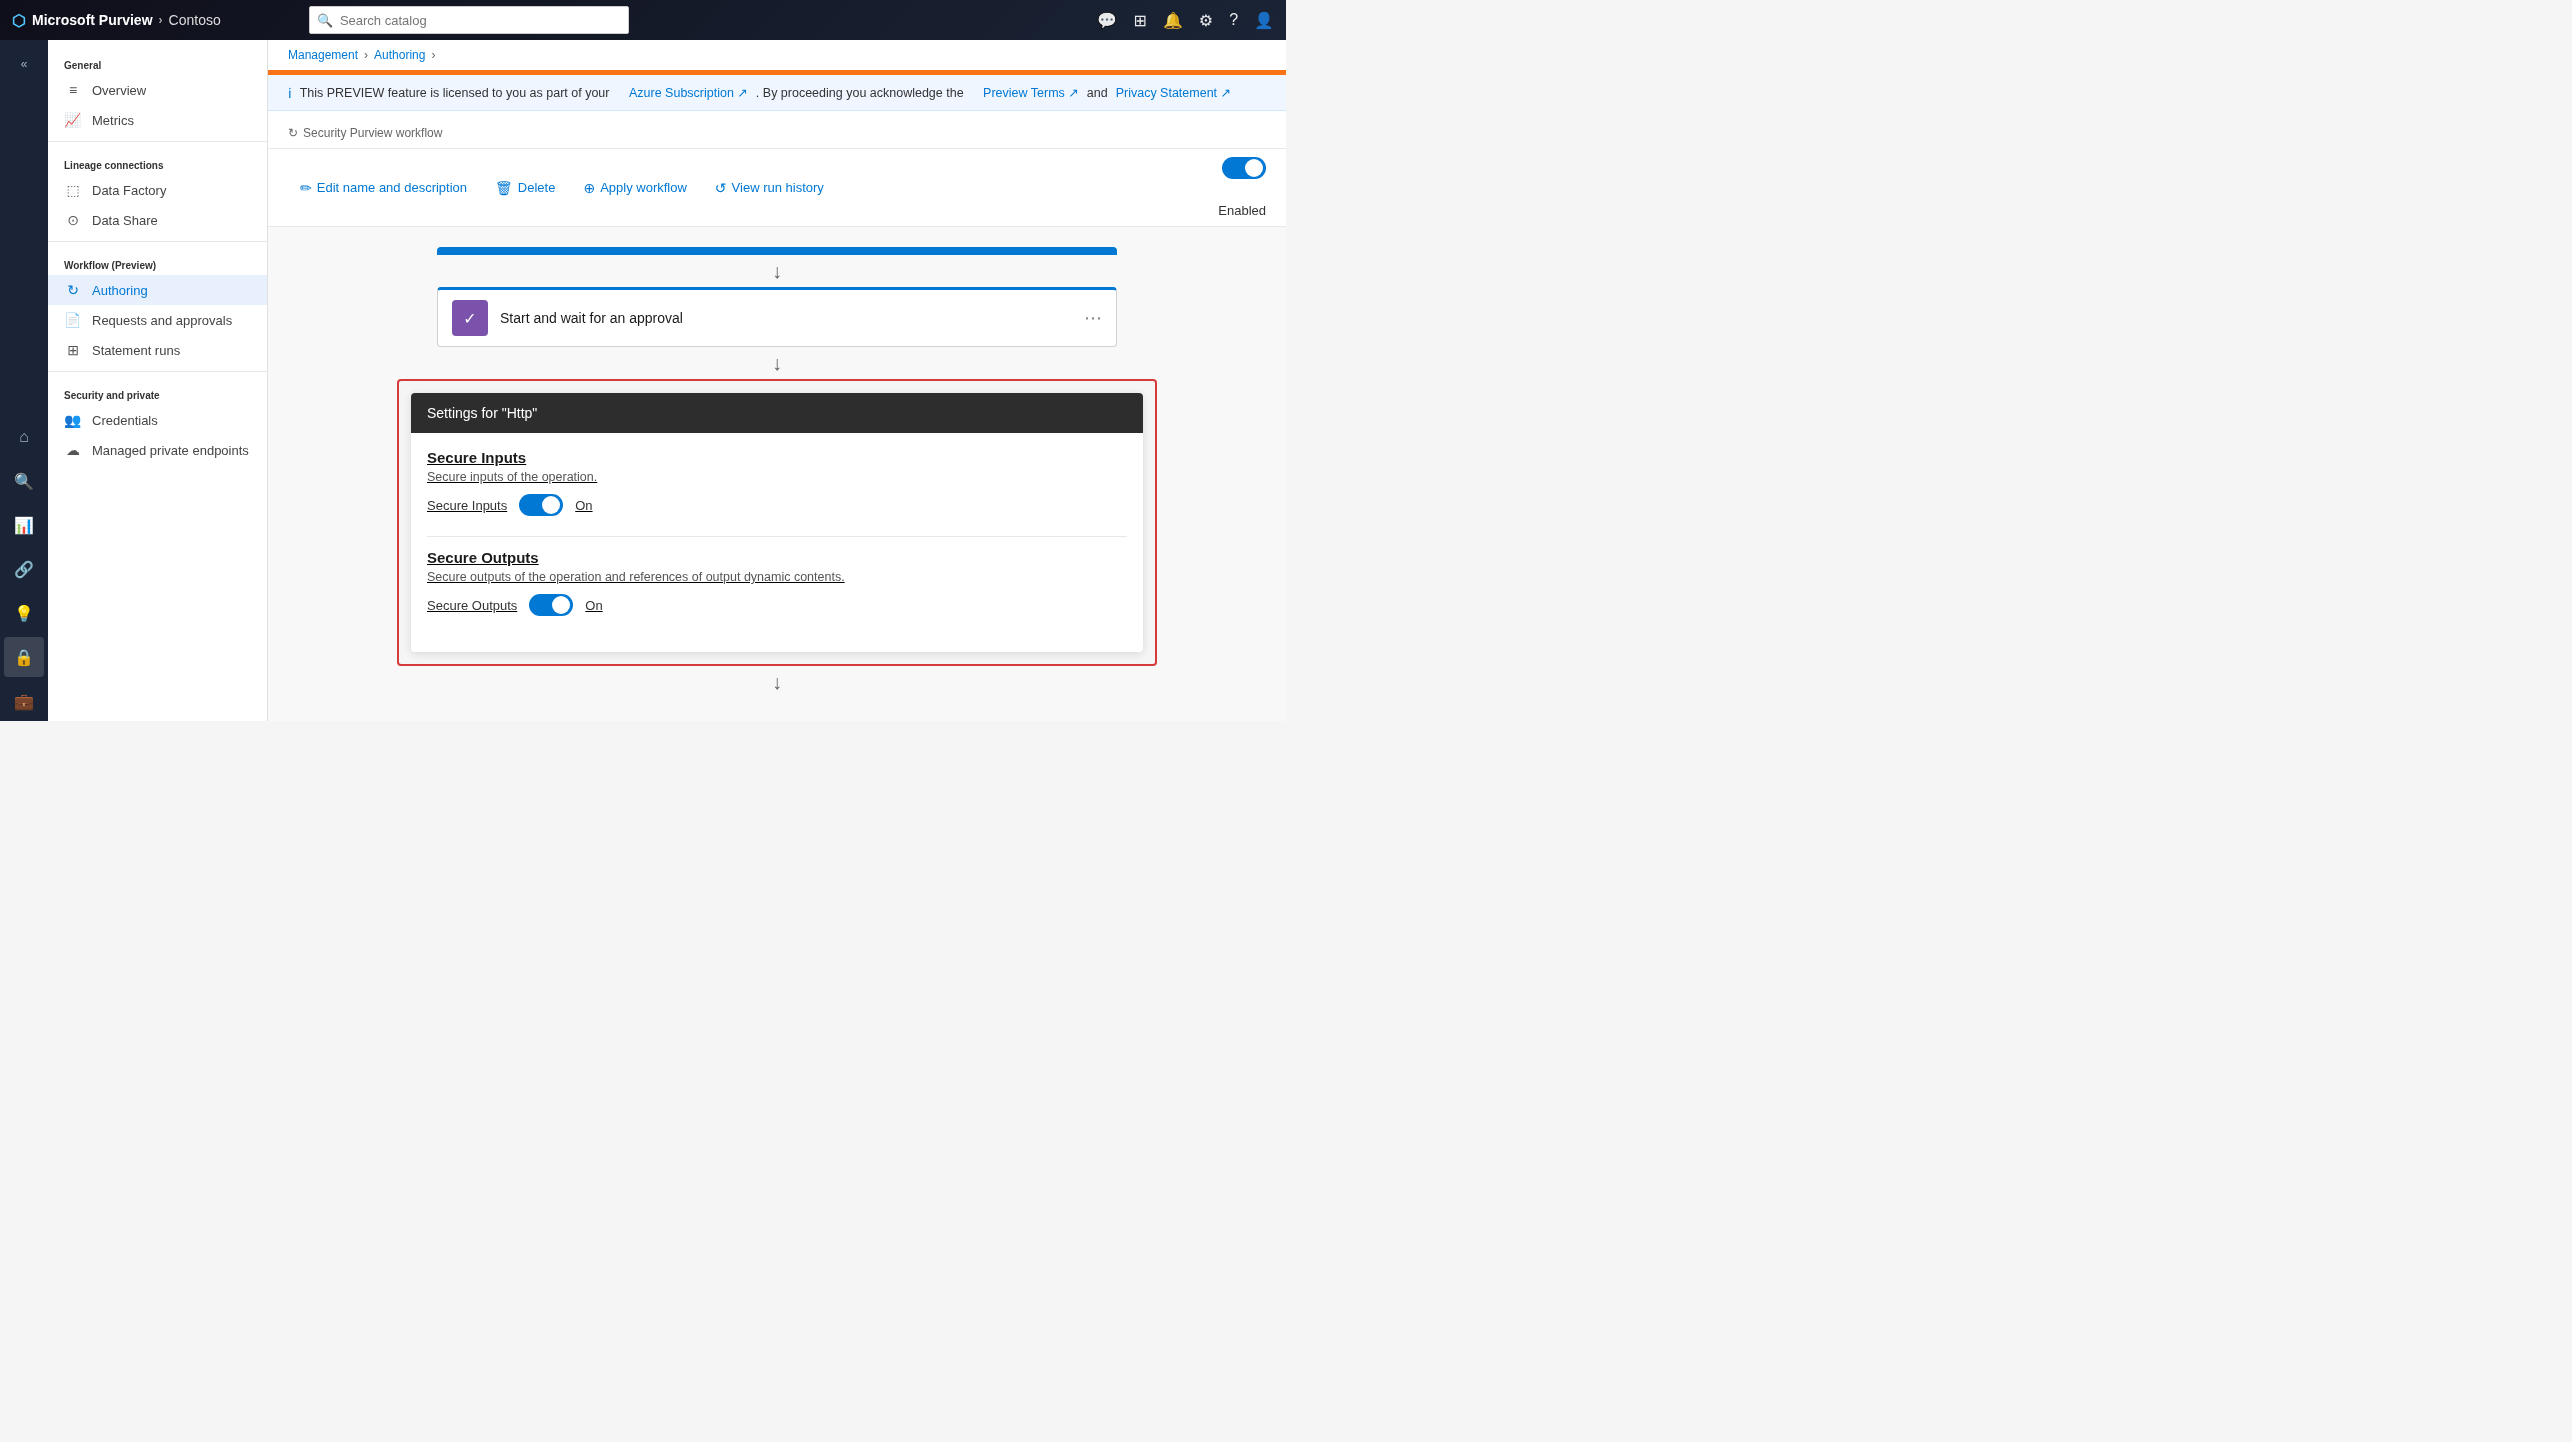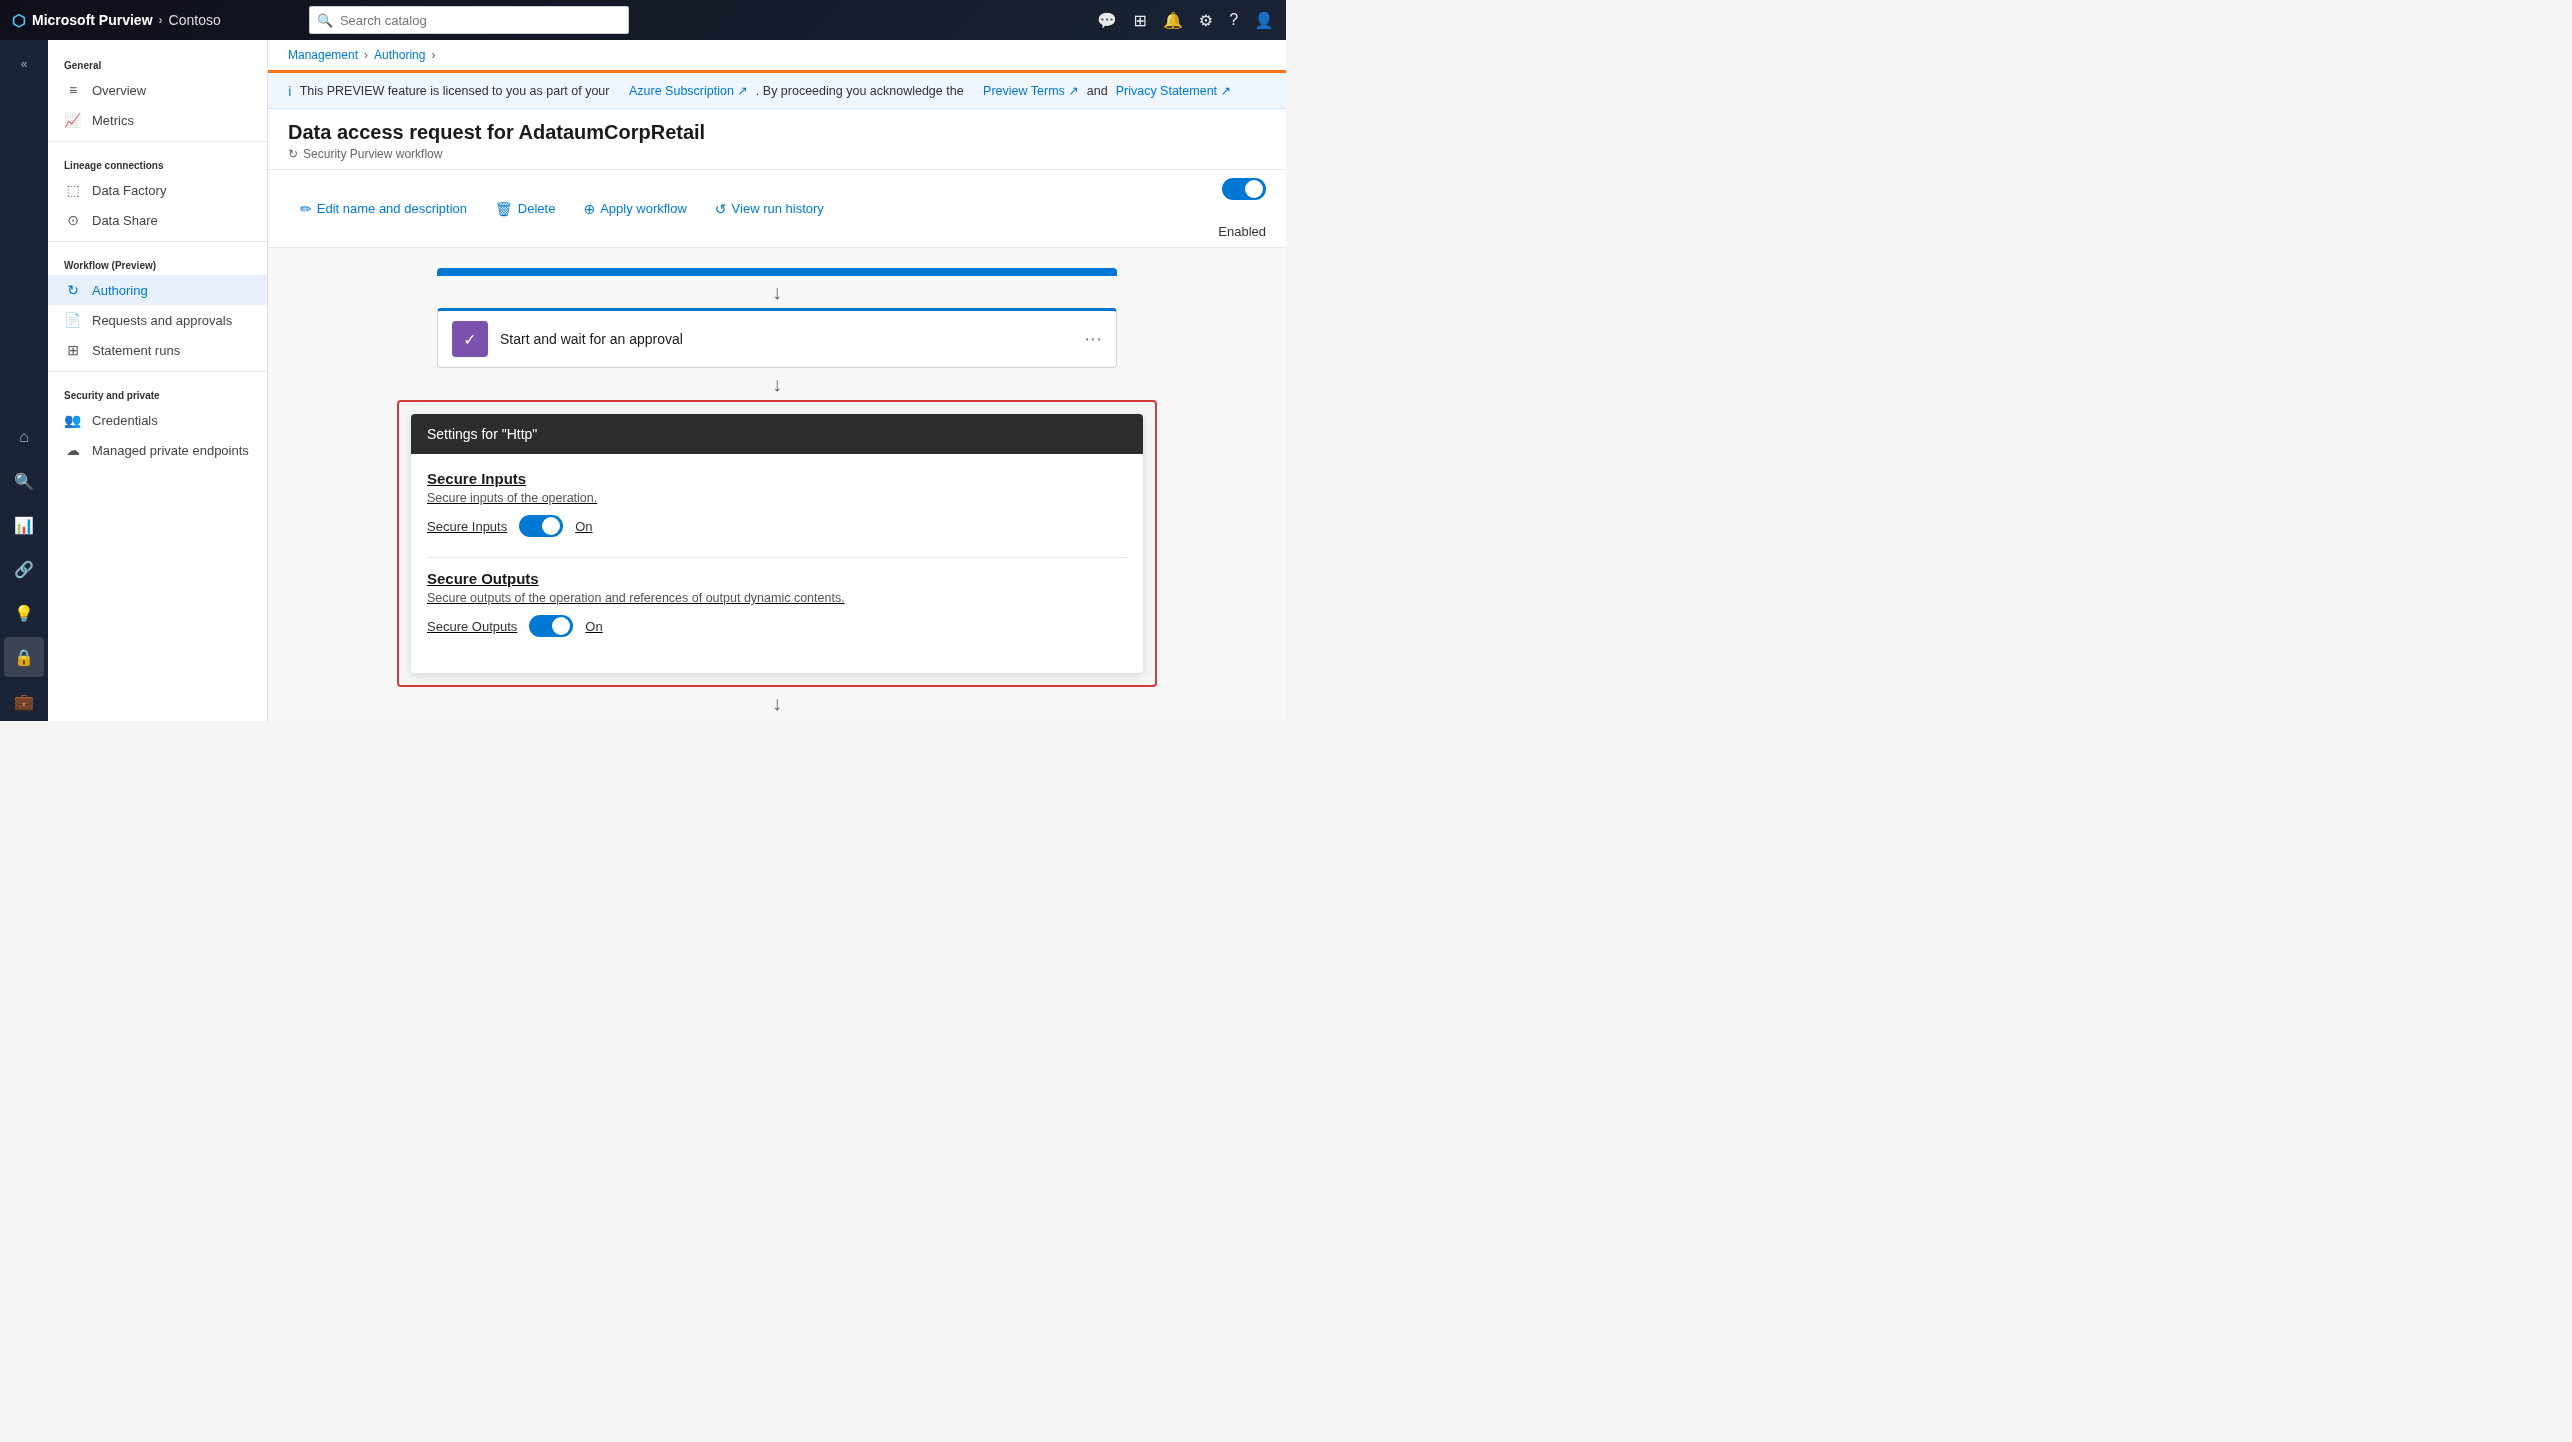--- a/index.html
+++ b/index.html
@@ -104,21 +104,21 @@
 
     
     .breadcrumb {
       padding: 8px 20px;
       font-size: 12px;
       color: #0078d4;
       display: flex;
       align-items: center;
       gap: 6px;
       background: #fff;
-      border-bottom: 3px solid #f97316;
+      border-bottom: 5px solid #f97316;
     }
     .breadcrumb-sep { color: #666; }
 
     
     .info-banner {
       background: #eff6ff;
       border-bottom: 1px solid #d0e8ff;
       padding: 8px 20px;
       display: flex;
       align-items: center;
@@ -398,21 +398,20 @@
       <span>&nbsp;</span>
       <a class="info-link">Azure Subscription ↗</a>
       <span>. By proceeding you acknowledge the</span>
       <span>&nbsp;</span>
       <a class="info-link">Preview Terms ↗</a>
       <span>and</span>
       <a class="info-link">Privacy Statement ↗</a>
     </div>
 
     <div class="page-header">
-      <div class="page-title">Data access request for AdataumCorpRetail</div>
       <div class="page-subtitle">
         <span>↻</span>
         <span>Security Purview workflow</span>
       </div>
     </div>
 
     <div class="action-toolbar">
       <button class="toolbar-btn">
         <span class="btn-icon">✏</span>
         <span>Edit name and description</span>

